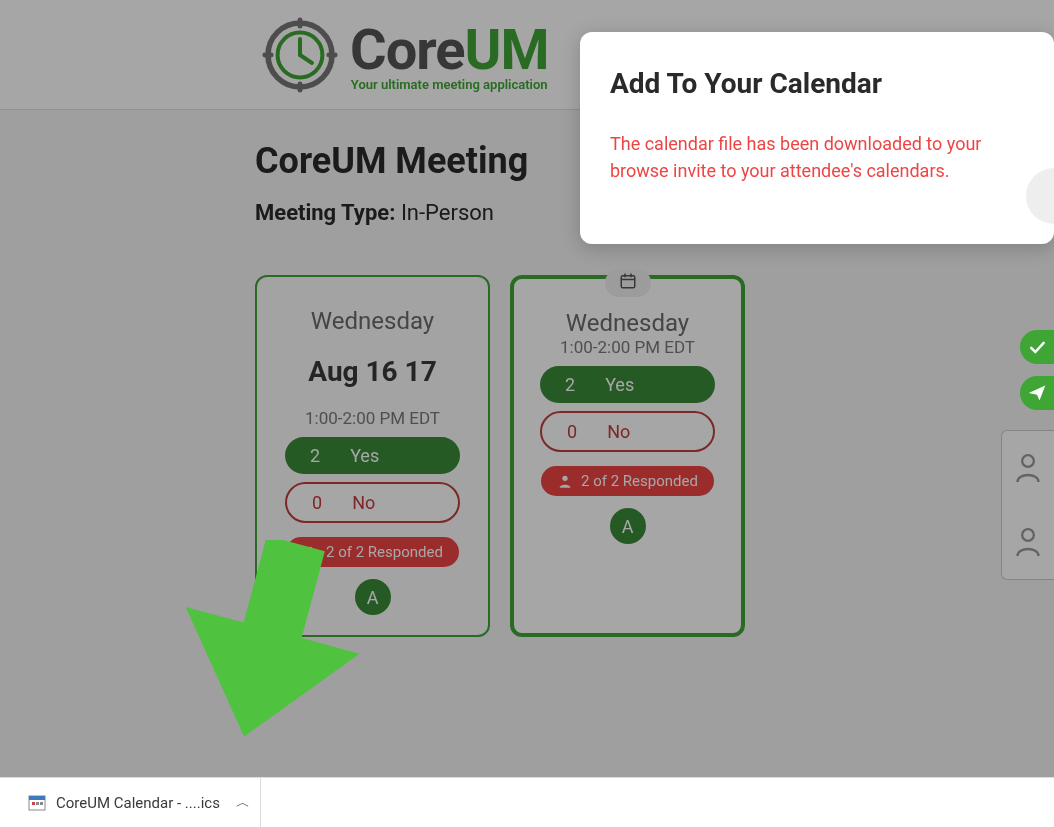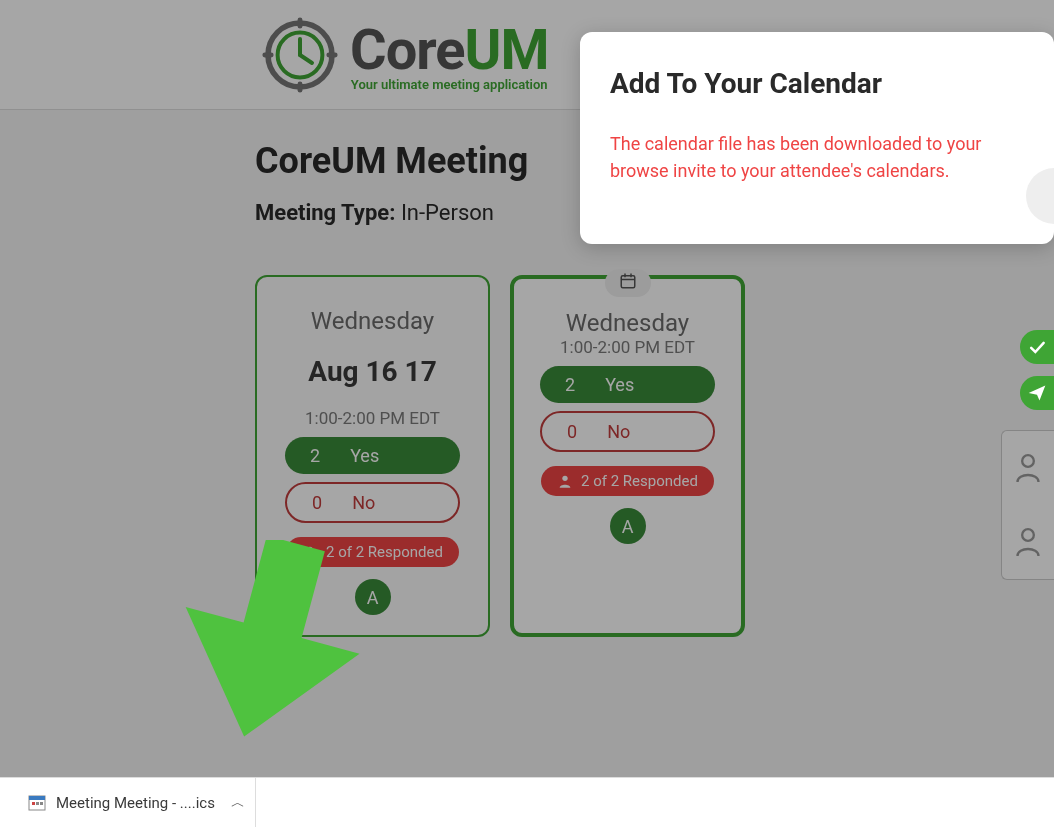--- a/index.html
+++ b/index.html
@@ -423,16 +423,16 @@
   <div class="download-item">
     <span class="file-icon">
       <svg width="18" height="18" viewBox="0 0 18 18">
           <rect x="1" y="2" width="16" height="14" fill="#fff" stroke="#888"></rect>
           <rect x="1" y="2" width="16" height="4" fill="#3a7ac0"></rect>
           <rect x="4" y="8" width="3" height="3" fill="#c44"></rect>
           <rect x="8" y="8" width="3" height="3" fill="#888"></rect>
           <rect x="12" y="8" width="3" height="3" fill="#888"></rect>
         </svg>
     </span>
-    <span class="download-filename">Meeting Meeting - ....ics</span>
+    <span class="download-filename">CoreUM Calendar - ....ics</span>
     <span class="chevron-up">︿</span>
   </div>
 </div>
 
 </body></html>

